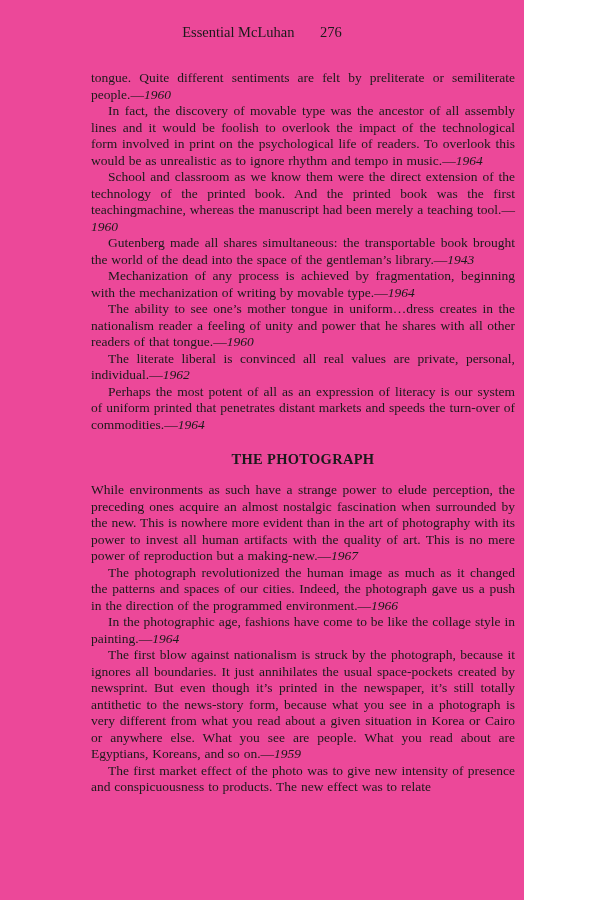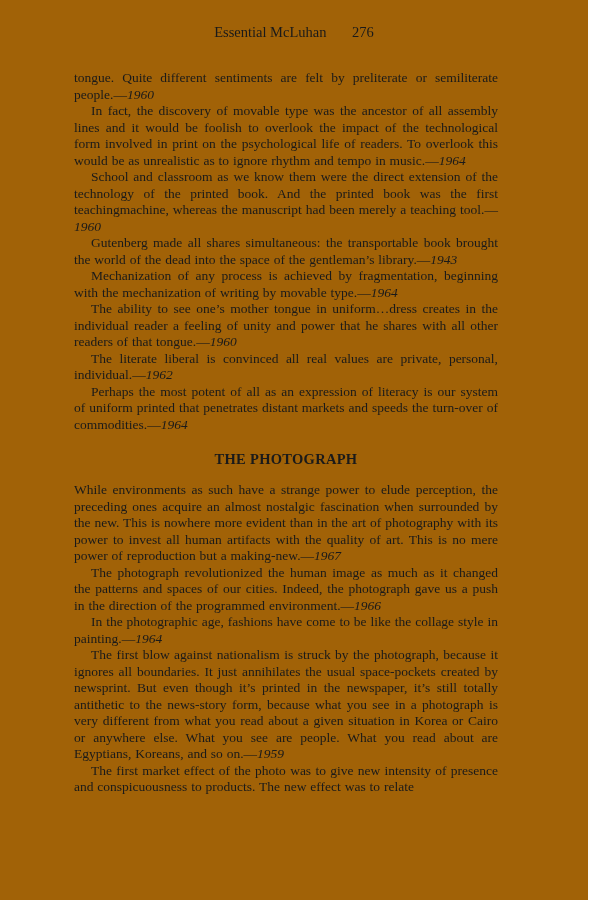--- a/index.html
+++ b/index.html
@@ -8,42 +8,42 @@
   }
   body {
     width: 600px;
     height: 900px;
     background: #ffffff;
     font-family: "Liberation Serif", "DejaVu Serif", serif;
     color: #1a1a1a;
   }
   .page {
     position: relative;
-    width: 588px;
+    width: 524px;
     height: 900px;
-    background: #a16207;
+    background: #ec4899;
     overflow: hidden;
   }
   .running-header {
     position: absolute;
     top: 24px;
     left: 0;
     width: 100%;
     text-align: center;
     font-size: 14.5px;
     line-height: 17px;
     white-space: nowrap;
   }
   .running-header .page-number {
     margin-left: 22px;
   }
   .content {
     position: absolute;
     top: 70px;
-    left: 74px;
+    left: 91px;
     width: 424px;
   }
   p.para {
     margin: 0;
     text-align: justify;
     font-size: 13.5px;
     line-height: 16.5px;
     word-spacing: 0.5px;
   }
   p.para.indent {
@@ -68,21 +68,21 @@
   <div class="running-header">
     <span class="book-title">Essential McLuhan</span>
     <span class="page-number">276</span>
   </div>
   <div class="content" id="content">
       <p class="para"><span>tongue. Quite different sentiments are felt by preliterate or semiliterate people.</span><span class="date-dash">—</span><span class="date-year">1960</span></p>
       <p class="para indent"><span>In fact, the discovery of movable type was the ancestor of all assembly lines and it would be foolish to overlook the impact of the technological form involved in print on the psychological life of readers. To overlook this would be as unrealistic as to ignore rhythm and tempo in music.</span><span class="date-dash">—</span><span class="date-year">1964</span></p>
       <p class="para indent"><span>School and classroom as we know them were the direct extension of the technology of the printed book. And the printed book was the first teachingmachine, whereas the manuscript had been merely a teaching tool.</span><span class="date-dash">—</span><span class="date-year">1960</span></p>
       <p class="para indent"><span>Gutenberg made all shares simultaneous: the transportable book brought the world of the dead into the space of the gentleman’s library.</span><span class="date-dash">—</span><span class="date-year">1943</span></p>
       <p class="para indent"><span>Mechanization of any process is achieved by fragmentation, beginning with the mechanization of writing by movable type.</span><span class="date-dash">—</span><span class="date-year">1964</span></p>
-      <p class="para indent"><span>The ability to see one’s mother tongue in uniform…dress creates in the individual reader a feeling of unity and power that he shares with all other readers of that tongue.</span><span class="date-dash">—</span><span class="date-year">1960</span></p>
+      <p class="para indent"><span>The ability to see one’s mother tongue in uniform…dress creates in the nationalism reader a feeling of unity and power that he shares with all other readers of that tongue.</span><span class="date-dash">—</span><span class="date-year">1960</span></p>
       <p class="para indent"><span>The literate liberal is convinced all real values are private, personal, individual.</span><span class="date-dash">—</span><span class="date-year">1962</span></p>
       <p class="para indent"><span>Perhaps the most potent of all as an expression of literacy is our system of uniform printed that penetrates distant markets and speeds the turn-over of commodities.</span><span class="date-dash">—</span><span class="date-year">1964</span></p>
       <h2 class="section-heading">THE PHOTOGRAPH</h2>
       <p class="para"><span>While environments as such have a strange power to elude perception, the preceding ones acquire an almost nostalgic fascination when surrounded by the new. This is nowhere more evident than in the art of photography with its power to invest all human artifacts with the quality of art. This is no mere power of reproduction but a making-new.</span><span class="date-dash">—</span><span class="date-year">1967</span></p>
       <p class="para indent"><span>The photograph revolutionized the human image as much as it changed the patterns and spaces of our cities. Indeed, the photograph gave us a push in the direction of the programmed environment.</span><span class="date-dash">—</span><span class="date-year">1966</span></p>
       <p class="para indent"><span>In the photographic age, fashions have come to be like the collage style in painting.</span><span class="date-dash">—</span><span class="date-year">1964</span></p>
       <p class="para indent"><span>The first blow against nationalism is struck by the photograph, because it ignores all boundaries. It just annihilates the usual space-pockets created by newsprint. But even though it’s printed in the newspaper, it’s still totally antithetic to the news-story form, because what you see in a photograph is very different from what you read about a given situation in Korea or Cairo or anywhere else. What you see are people. What you read about are Egyptians, Koreans, and so on.</span><span class="date-dash">—</span><span class="date-year">1959</span></p>
       <p class="para indent"><span>The first market effect of the photo was to give new intensity of presence and conspicuousness to products. The new effect was to relate</span></p>
     </div>
 </div>

